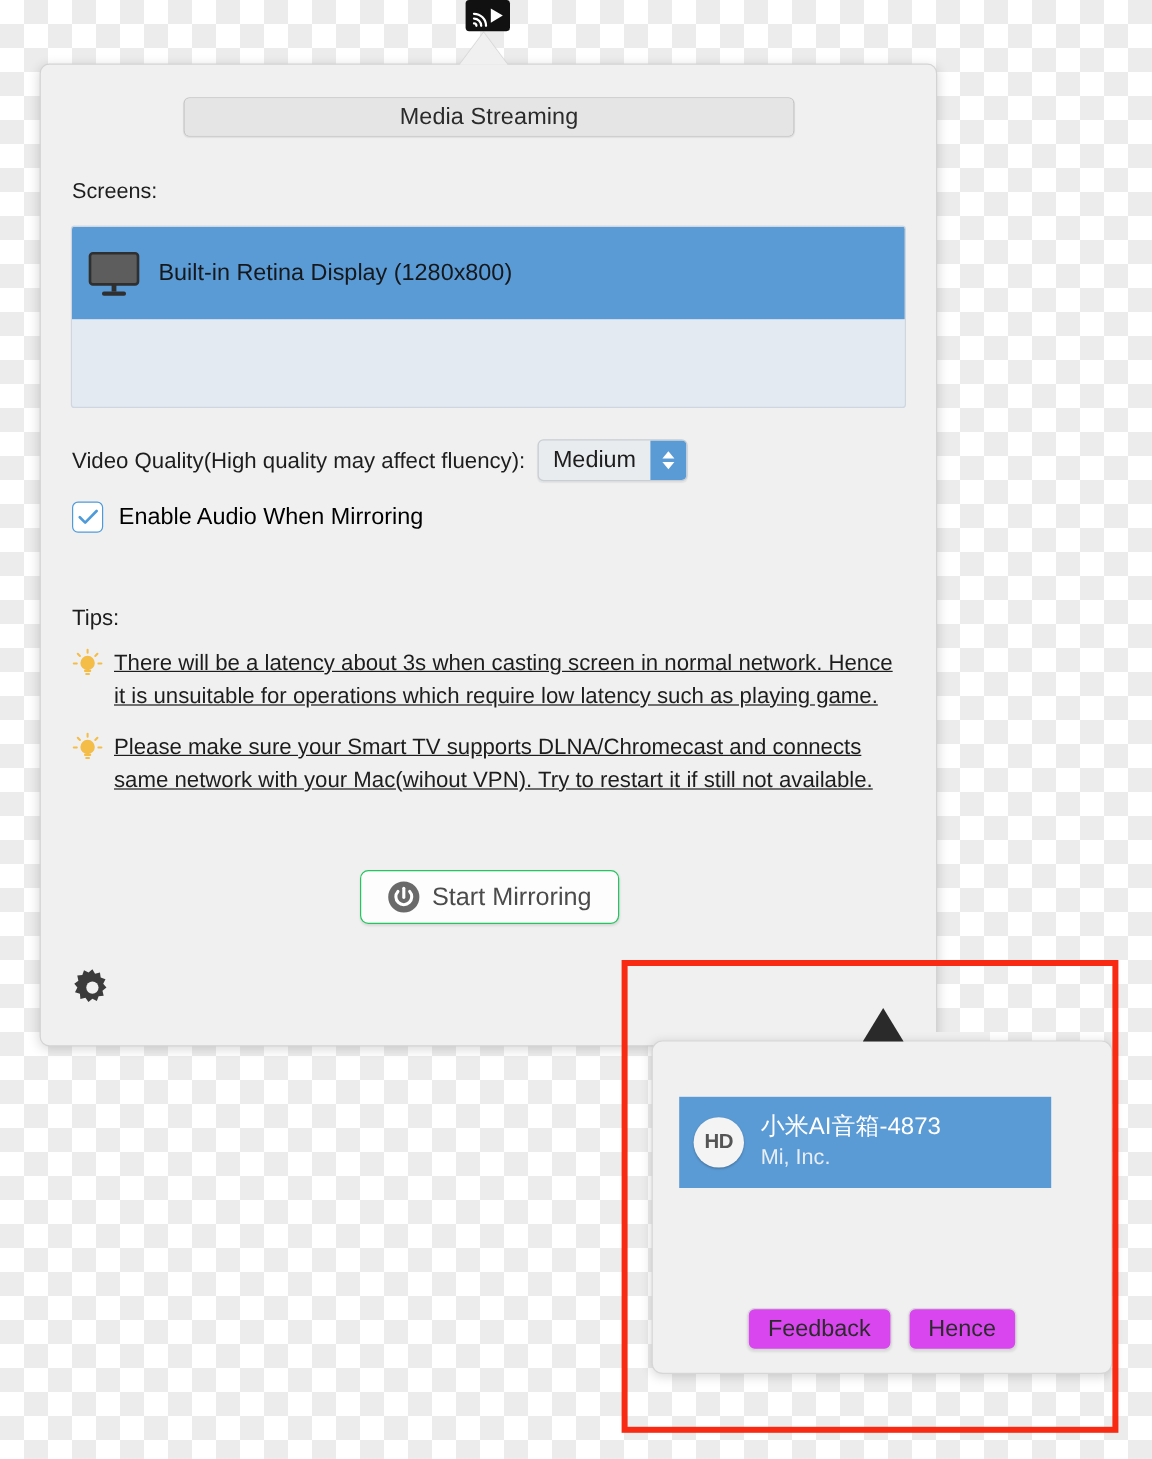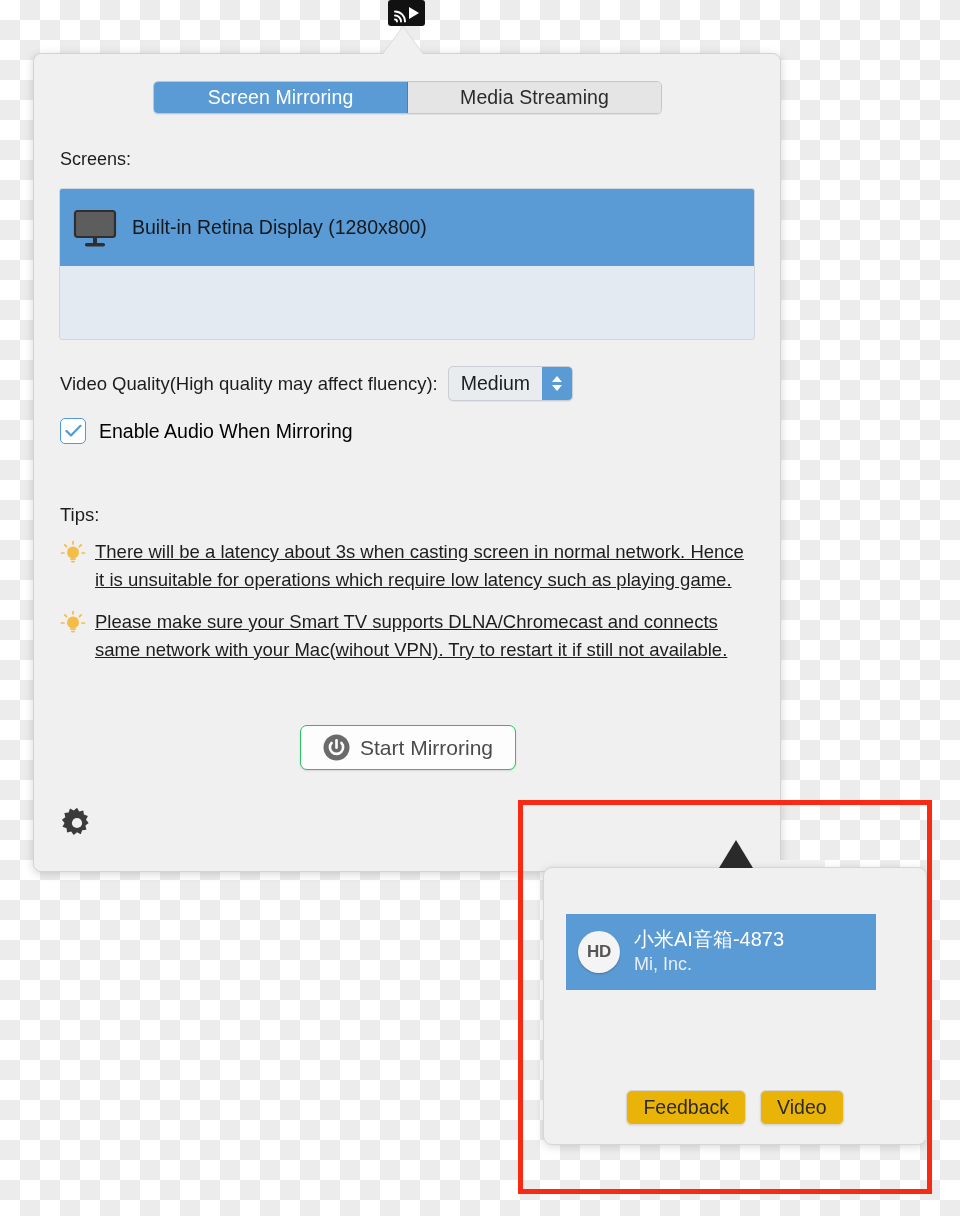--- a/index.html
+++ b/index.html
@@ -253,21 +253,21 @@
   .device-vendor { font-size: 18px; color: #e8eef5; line-height: 25px; }
 
   .popover-buttons {
     position: absolute; left: 0; right: 0; bottom: 19px;
     display: flex; justify-content: center; gap: 14px;
   }
   .pop-btn {
     height: 35px;
     padding: 0 16px;
     display: flex; align-items: center; justify-content: center;
-    background: #eab308;
+    background: #d946ef;
     border: 1px solid #d7d7d7;
     border-radius: 6px;
     box-shadow: 0 1px 2px rgba(0,0,0,0.09);
     font-size: 19.5px; color: #2b2b2b;
     cursor: pointer;
   }
 </style>
 </head>
 <body>
 
@@ -279,21 +279,20 @@
       <path d="M7 11.5 a10 10 0 0 1 10 10"></path>
     </g>
     <path d="M21 7 L31 13 L21 19 Z" fill="#ffffff"></path>
   </svg>
 </div>
 
 <div id="main-panel-pointer"></div>
 <div id="main-panel">
 
   <div class="tabs">
-    <div class="tab selected">Screen Mirroring</div>
     <div class="tab">Media Streaming</div>
   </div>
 
   <div class="label-screens">Screens:</div>
 
   <div class="screens-list">
     <div class="screen-row">
       <svg class="monitor-icon" viewBox="0 0 46 40">
         <rect x="3" y="3" width="40" height="26" rx="2.5" fill="#5d5d5d" stroke="#2f2f2f" stroke-width="2.2"></rect>
         <rect x="21" y="29" width="4" height="6" fill="#2f2f2f"></rect>
@@ -386,17 +385,17 @@
 <div id="device-popover">
   <div class="device-row">
     <span class="hd-badge">HD</span>
     <span class="device-texts">
       <span class="device-name" style="display:block">小米AI音箱-4873</span>
       <span class="device-vendor" style="display:block">Mi, Inc.</span>
     </span>
   </div>
   <div class="popover-buttons">
     <div class="pop-btn">Feedback</div>
-    <div class="pop-btn">Video</div>
+    <div class="pop-btn">Hence</div>
   </div>
 </div>
 
 <div id="red-box"></div>
 
 </body></html>

